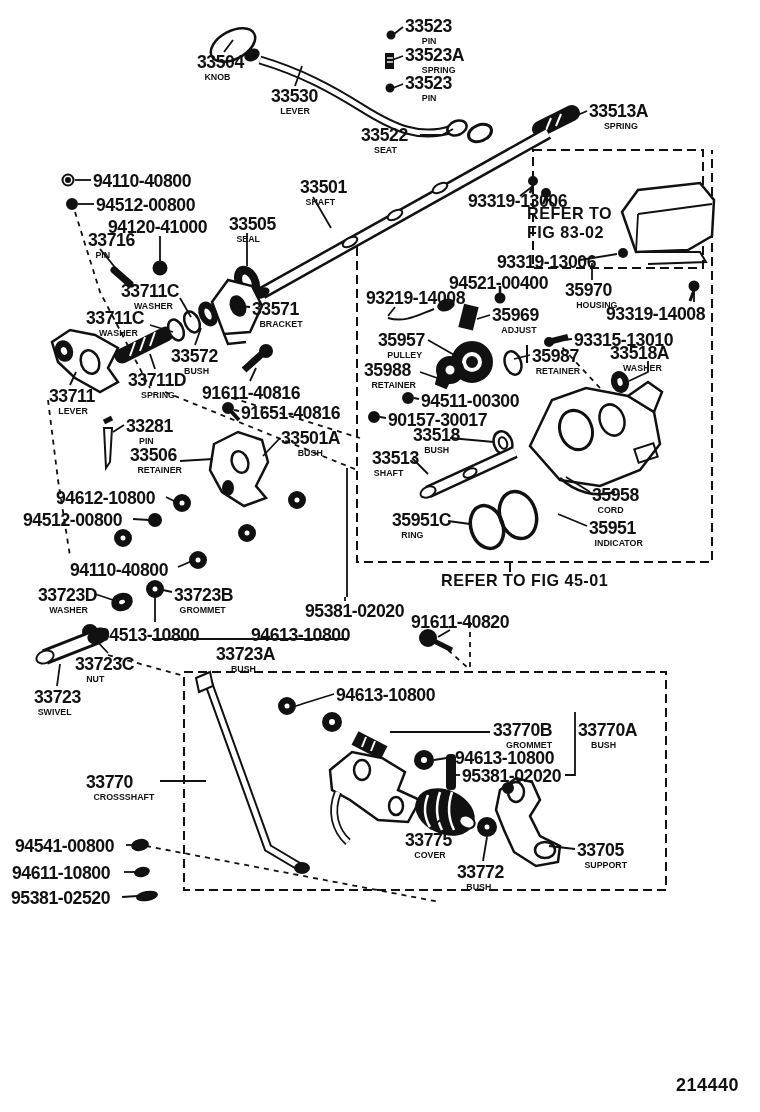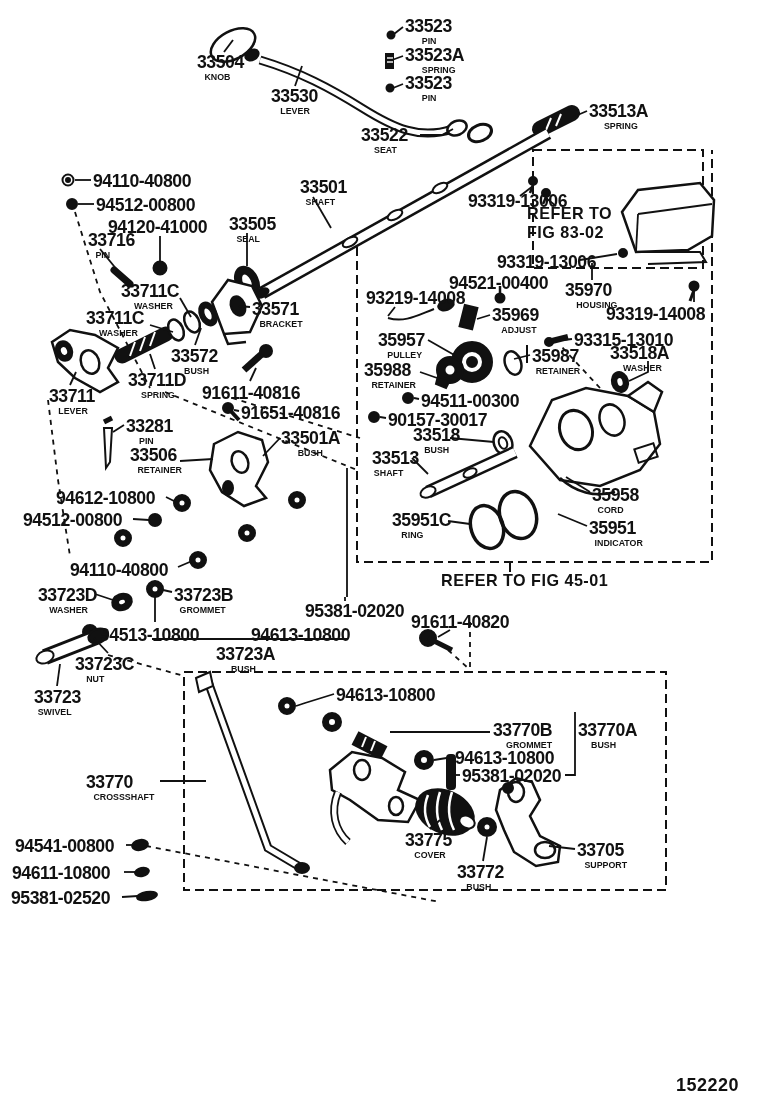--- a/index.html
+++ b/index.html
@@ -597,14 +597,14 @@
     </div>
 
   <div class="note" style="left:527px;top:204px">
     <div>REFER TO</div>
     <div>FIG 83-02</div>
   </div>
   <div class="note" style="left:441px;top:571px">
     <div>REFER TO FIG 45-01</div>
   </div>
 
-  <div class="figcode">152220</div>
+  <div class="figcode">214440</div>
 </div>
 
 </body></html>

